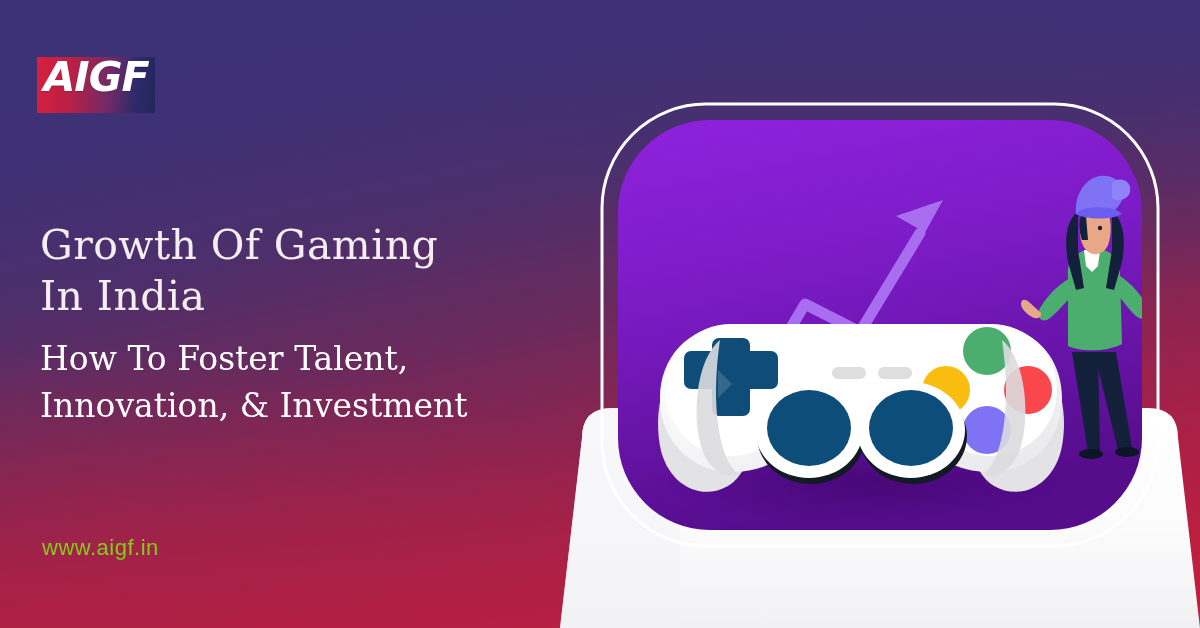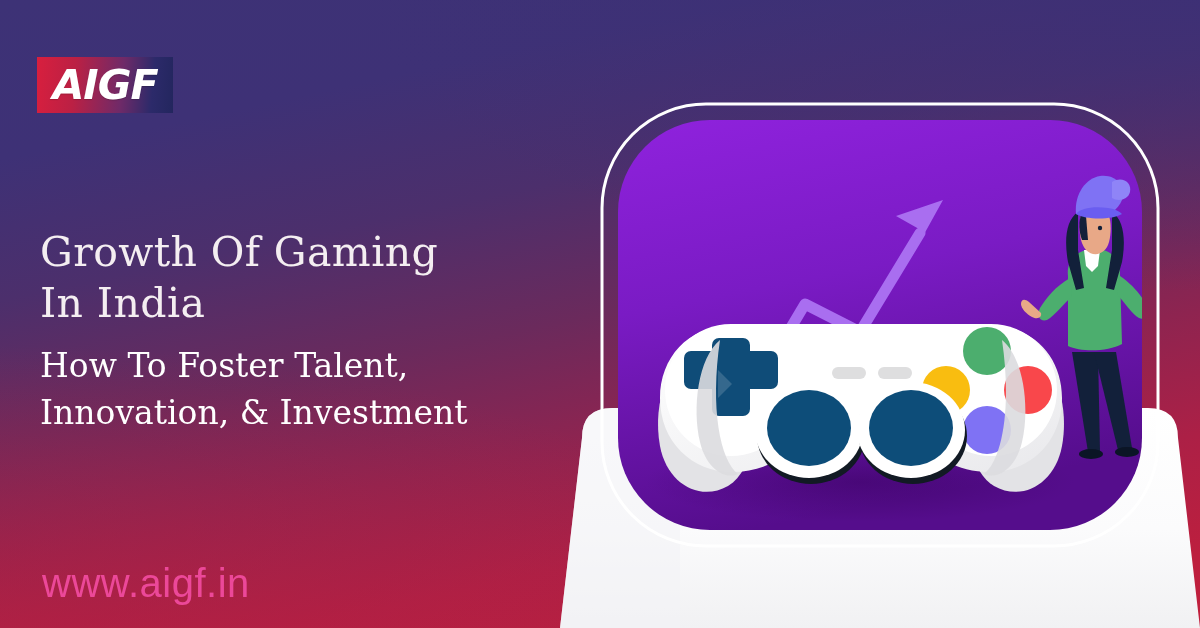--- a/index.html
+++ b/index.html
@@ -36,44 +36,44 @@
     background:
       radial-gradient(120% 80% at 100% 0%, rgba(60,48,118,0.85) 0%, rgba(60,48,118,0.0) 58%),
       radial-gradient(110% 75% at 0% 100%, rgba(190,30,62,0.55) 0%, rgba(190,30,62,0.0) 60%);
   }
 
   
   .logo-box {
     position: absolute;
     left: 37px;
     top: 57px;
-    width: 136px;
+    width: 118px;
     height: 56px;
     background: linear-gradient(95deg, #d81f3e 0%, #bb2044 28%, #6f2a68 62%, #2c2a6a 84%, #23265e 100%);
     display: flex;
-    align-items: center;
+    align-items: flex-start;
     justify-content: center;
   }
   .logo-text {
     color: #ffffff;
     font-family: "DejaVu Sans", sans-serif;
     font-size: 40px;
     font-weight: bold;
     font-style: italic;
     letter-spacing: -1px;
     line-height: 1;
     transform: scaleX(1.03);
     text-shadow: 0 1px 1px rgba(0,0,0,0.18);
   }
 
   
   .copy {
     position: absolute;
     left: 40px;
-    top: 227px;
+    top: 220px;
     width: 540px;
   }
   .headline {
     color: #f4eef1;
     font-family: "DejaVu Serif", serif;
     font-size: 41px;
     font-weight: 300;
     line-height: 1.24;
     letter-spacing: 0.4px;
     margin: 0;
@@ -85,24 +85,24 @@
     font-size: 33px;
     font-weight: normal;
     line-height: 1.42;
     letter-spacing: 0px;
     margin: 14px 0 0 0;
     white-space: pre-line;
   }
   .site-url {
     position: absolute;
     left: 42px;
-    top: 561px;
-    color: #ec4899;
+    top: 535px;
+    color: #84cc16;
     font-family: "Liberation Sans", sans-serif;
-    font-size: 40px;
+    font-size: 22px;
     font-weight: normal;
     letter-spacing: 0.5px;
   }
 
   
   .art {
     position: absolute;
     left: 560px;
     top: 90px;
     width: 640px;

